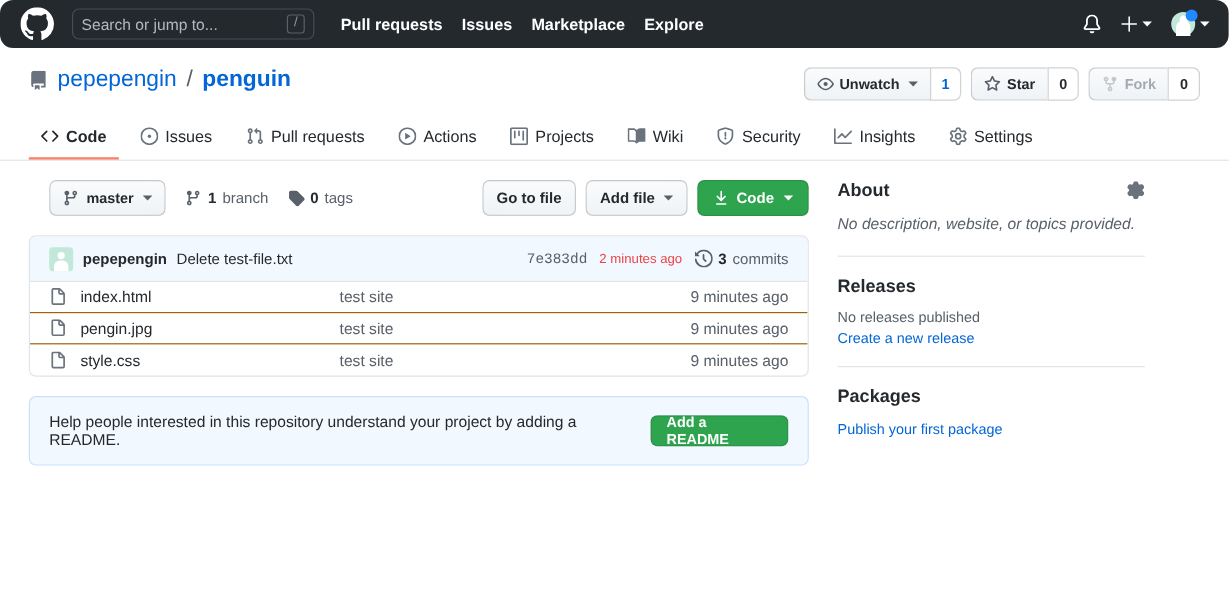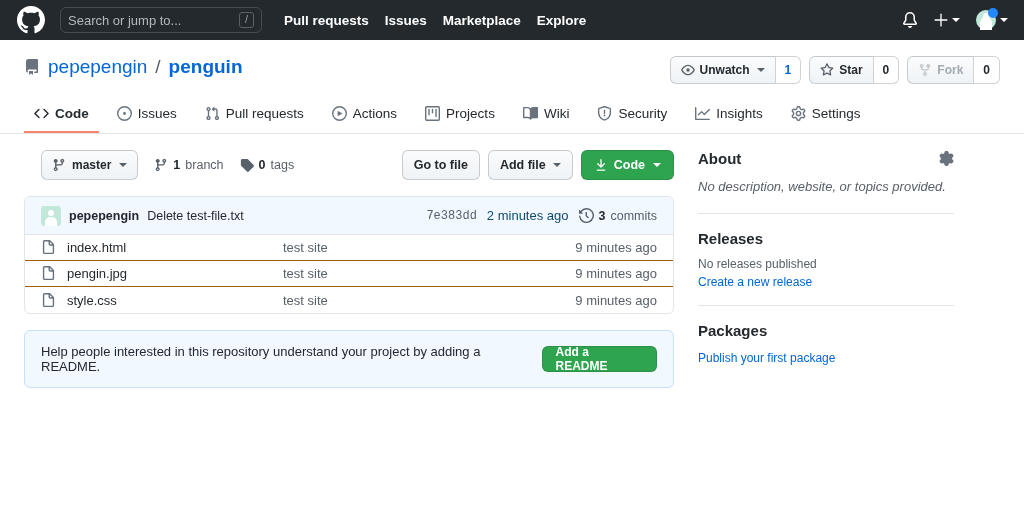--- a/index.html
+++ b/index.html
@@ -9,21 +9,21 @@
     font-family: "Liberation Sans", sans-serif;
     font-size: 14px;
     color: #24292e;
     overflow: hidden;
   }
 
   
   .gh-header {
     height: 40px; background: #24292e;
     display: flex; align-items: center;
-    padding: 0 16px; gap: 8px;
+    padding: 0 16px; gap: 8px; border-radius: 11px;
   }
   .gh-logo { width: 30px; height: 30px; display: flex; align-items: center; justify-content: center; }
   .gh-logo svg { fill: #ffffff; }
   .search-box {
     width: 202px; height: 26px;
     background: #24292e;
     border: 1px solid #444d56;
     border-radius: 6px;
     display: flex; align-items: center;
     padding: 0 7px;
@@ -170,21 +170,21 @@
   .commit-avatar {
     width: 20px; height: 20px; border-radius: 3px;
     background: #c2e8da; position: relative; flex: none;
   }
   .commit-avatar .cb { position: absolute; left: 4px; top: 11px; width: 12px; height: 9px; background: #ffffff; border-radius: 5px 5px 0 0; }
   .commit-avatar .ch { position: absolute; left: 7px; top: 4px; width: 6px; height: 6px; background: #ffffff; border-radius: 50%; }
   .commit-author { font-size: 12.5px; font-weight: bold; color: #24292e; }
   .commit-msg { font-size: 12.5px; color: #24292e; }
   .commit-right { margin-left: auto; display: flex; align-items: center; gap: 10px; }
   .sha { font-size: 12px; color: #586069; font-family: "Liberation Mono", monospace; text-align: right; }
-  .ago { font-size: 13px; color: #0c4a6e; }
+  .ago { font-size: 11px; color: #ef4444; }
   .commits-count { display: inline-flex; align-items: center; gap: 5px; font-size: 12.5px; color: #586069; }
   .commits-count b { color: #24292e; }
   .commits-count svg { fill: #586069; }
 
   .file-row {
     display: flex; align-items: center;
     height: 26px; padding: 0 16px;
     border-bottom: 1px solid #a16207;
     font-size: 13px;
   }

